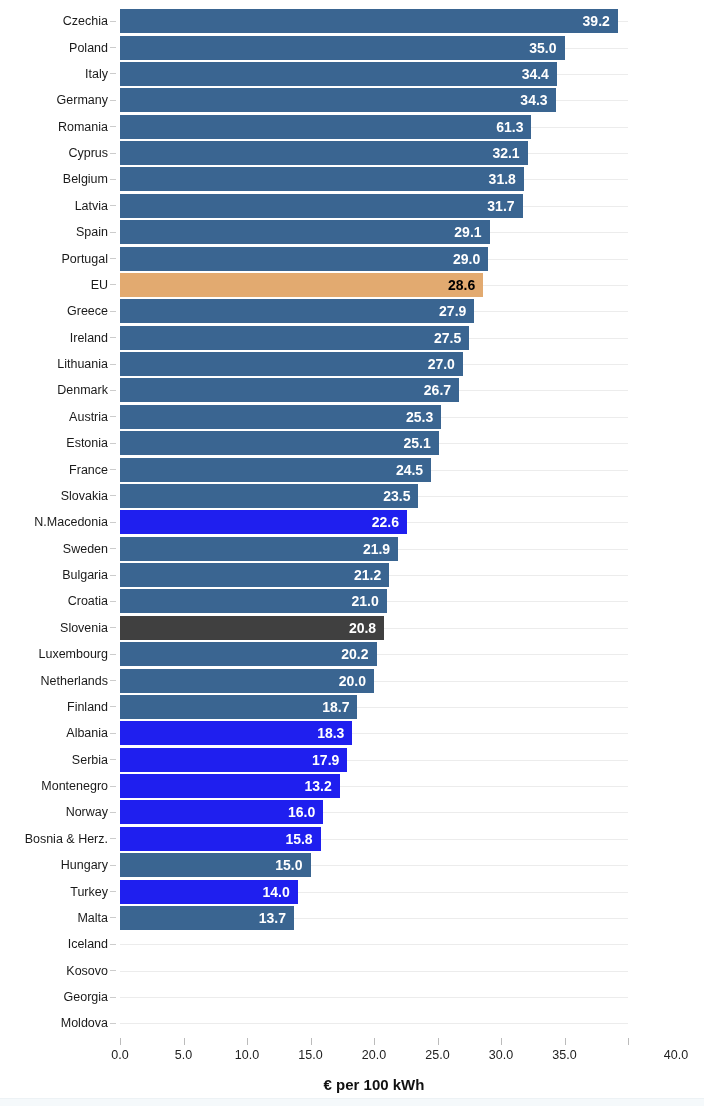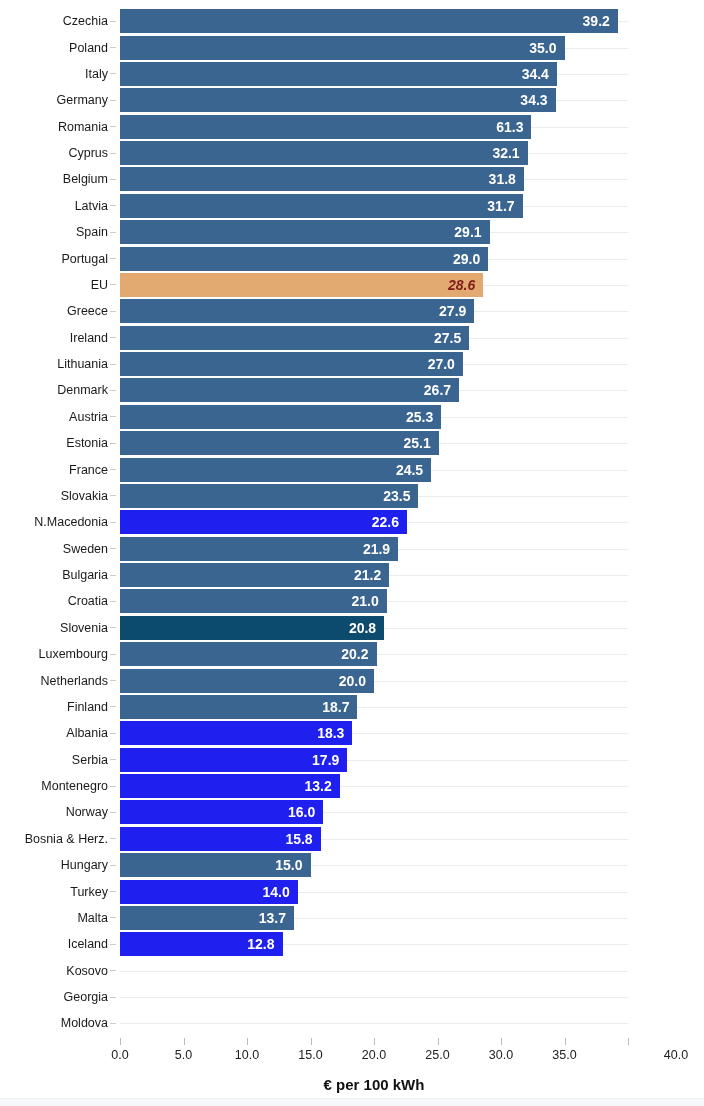--- a/index.html
+++ b/index.html
@@ -150,21 +150,21 @@
             <span class="bar-value" style="color: rgb(255, 255, 255);">29.0</span>
           </div>
         </div>
       </div>
       <div class="row">
         <div class="label-cell">EU</div>
         <div class="y-tick"></div>
         <div class="plot-cell">
           <div class="gridline" style="background: rgb(236, 236, 236);"></div>
           <div class="bar" style="width: 71.5%; background: rgb(226, 170, 112);">
-            <span class="bar-value" style="color: #7f1d1d; font-style: italic;">28.6</span>
+            <span class="bar-value" style="color: #000000;">28.6</span>
           </div>
         </div>
       </div>
       <div class="row">
         <div class="label-cell">Greece</div>
         <div class="y-tick"></div>
         <div class="plot-cell">
           <div class="gridline" style="background: rgb(236, 236, 236);"></div>
           <div class="bar" style="width: 69.75%; background: rgb(58, 101, 145);">
             <span class="bar-value" style="color: rgb(255, 255, 255);">27.9</span>
@@ -279,21 +279,21 @@
           <div class="bar" style="width: 52.5%; background: rgb(58, 101, 145);">
             <span class="bar-value" style="color: rgb(255, 255, 255);">21.0</span>
           </div>
         </div>
       </div>
       <div class="row">
         <div class="label-cell">Slovenia</div>
         <div class="y-tick"></div>
         <div class="plot-cell">
           <div class="gridline" style="background: rgb(236, 236, 236);"></div>
-          <div class="bar" style="width: 52%; background: #0c4a6e;">
+          <div class="bar" style="width: 52%; background: #404040;">
             <span class="bar-value" style="color: rgb(255, 255, 255);">20.8</span>
           </div>
         </div>
       </div>
       <div class="row">
         <div class="label-cell">Luxembourg</div>
         <div class="y-tick"></div>
         <div class="plot-cell">
           <div class="gridline" style="background: rgb(236, 236, 236);"></div>
           <div class="bar" style="width: 50.5%; background: rgb(58, 101, 145);">
@@ -399,23 +399,20 @@
           <div class="bar" style="width: 34.25%; background: rgb(58, 101, 145);">
             <span class="bar-value" style="color: rgb(255, 255, 255);">13.7</span>
           </div>
         </div>
       </div>
       <div class="row">
         <div class="label-cell">Iceland</div>
         <div class="y-tick"></div>
         <div class="plot-cell">
           <div class="gridline" style="background: rgb(236, 236, 236);"></div>
-          <div class="bar" style="width: 32%; background: rgb(31, 31, 239);">
-            <span class="bar-value" style="color: rgb(255, 255, 255);">12.8</span>
-          </div>
         </div>
       </div>
       <div class="row">
         <div class="label-cell">Kosovo</div>
         <div class="y-tick"></div>
         <div class="plot-cell">
           <div class="gridline" style="background: rgb(236, 236, 236);"></div>
         </div>
       </div>
       <div class="row">

